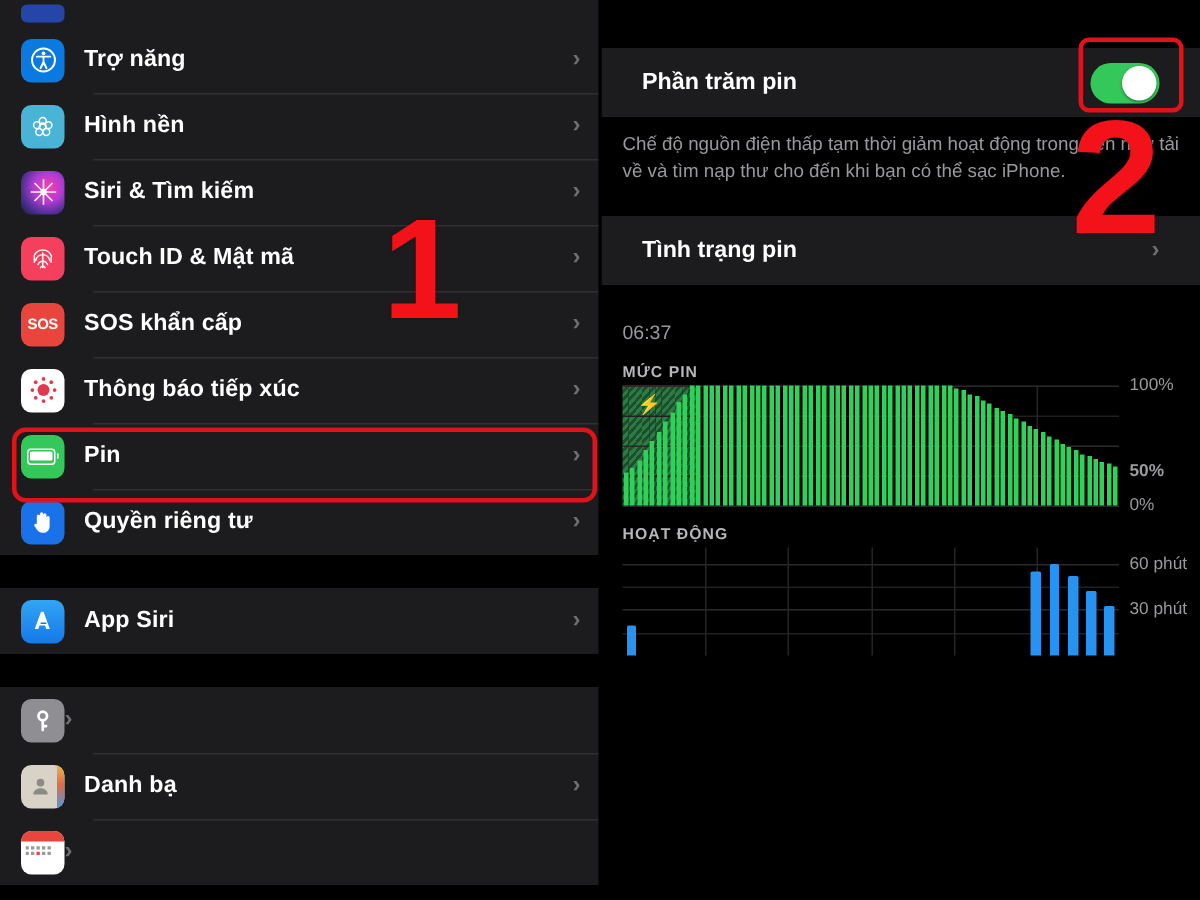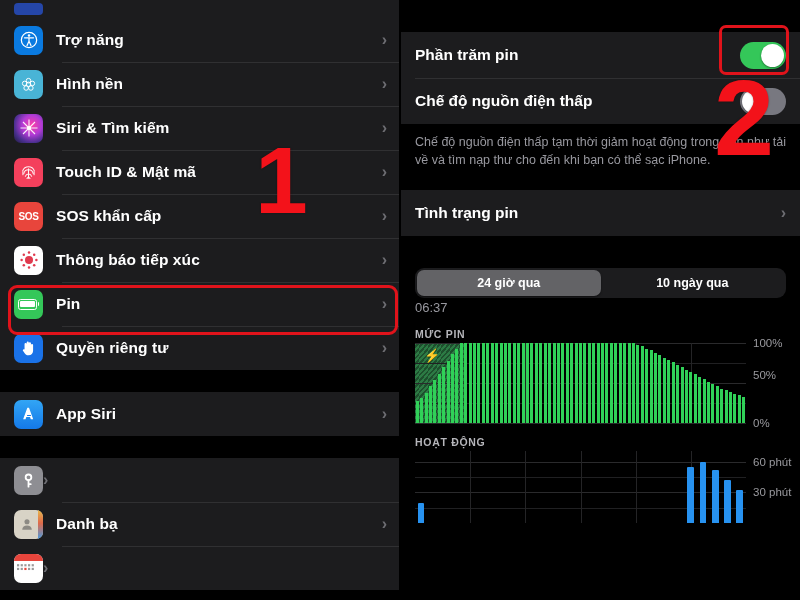--- a/index.html
+++ b/index.html
@@ -35,21 +35,21 @@
   .sos-t{color:#fff;font-size:10px;font-weight:800;letter-spacing:-.3px;}
 
   
   .batt-body{width:17px;height:9px;border:1.6px solid #fff;border-radius:2.6px;position:relative;}
   .batt-body::after{content:"";position:absolute;left:1.2px;top:1.2px;bottom:1.2px;right:1.2px;background:#fff;border-radius:1px;}
   .batt-cap{width:1.6px;height:4px;background:#fff;border-radius:0 1px 1px 0;margin-left:1px;}
   .batt-wrap{display:flex;align-items:center;}
 
   
   .r-gap{background:#000;}
-  .r-row{display:flex;align-items:center;justify-content:space-between;height:46px;padding:0 14px;background:#1c1c1e;position:relative;}
+  .r-row{display:flex;align-items:center;justify-content:space-between;height:46px;padding:0 27px;background:#1c1c1e;position:relative;}
   .r-row + .r-row::before{content:"";position:absolute;left:14px;right:0;top:0;height:1px;background:#303032;}
   .r-lbl{color:#fff;font-size:15.5px;font-weight:600;}
   .footnote{background:#000;color:#98989f;font-size:12.5px;line-height:1.45;padding:9px 14px 12px 14px;}
   .toggle{width:46px;height:27px;border-radius:14px;position:relative;flex:0 0 46px;}
   .toggle.on{background:#34c759;}
   .toggle.off{background:#787880;}
   .knob{position:absolute;top:2px;width:23px;height:23px;border-radius:50%;background:#fff;box-shadow:0 1px 2px rgba(0,0,0,.4);}
   .toggle.on .knob{right:2px;}
   .toggle.off .knob{left:2px;}
 
@@ -273,45 +273,33 @@
     <div class="r-gap" style="height:10px;"></div>
     <div class="r-gap" style="height:22px;"></div>
 
     <div>
       <div class="r-row">
         <div class="r-lbl">Phần trăm pin</div>
         <div class="toggle on">
             <div class="knob"></div>
           </div>
       </div>
-      <div class="r-row">
-        <div class="r-lbl">Chế độ nguồn điện thấp</div>
-        <div class="toggle off">
-            <div class="knob"></div>
-          </div>
-      </div>
     </div>
 
     <div class="footnote">Chế độ nguồn điện thấp tạm thời giảm hoạt động trong nền như tải về và tìm nạp thư cho đến khi bạn có thể sạc iPhone.</div>
 
     <div class="r-gap" style="height:9px;"></div>
 
     <div class="r-row">
       <div class="r-lbl">Tình trạng pin</div>
       <div class="chev" style="margin-right:0;">›</div>
     </div>
 
     <div class="r-gap" style="height:22px;"></div>
 
-    <div class="seg-wrap">
-      <div class="seg">
-        <div class="seg-item sel">24 giờ qua</div>
-        <div class="seg-item">10 ngày qua</div>
-      </div>
-    </div>
 
     <div class="charge-time">06:37</div>
 
     <div class="chart-head">MỨC PIN</div>
     <div class="chart-area" style="height:80px;">
       <div class="plot" id="plot-battery">
           <div class="bar hatch" style="left: 44.1333px; width: 4.41333px; height: 80px; z-index: 0;"></div>
           <div class="bar hatch" style="left: 39.72px; width: 4.41333px; height: 80px; z-index: 0;"></div>
           <div class="bar hatch" style="left: 35.3067px; width: 4.41333px; height: 80px; z-index: 0;"></div>
           <div class="bar hatch" style="left: 30.8933px; width: 4.41333px; height: 80px; z-index: 0;"></div>
@@ -404,21 +392,21 @@
           <div class="bar" style="left: 305.226px; width: 3.00107px; height: 34.4px; background: rgb(48, 209, 88);"></div>
           <div class="bar" style="left: 309.639px; width: 3.00107px; height: 32.8px; background: rgb(48, 209, 88);"></div>
           <div class="bar" style="left: 314.053px; width: 3.00107px; height: 31.2px; background: rgb(48, 209, 88);"></div>
           <div class="bar" style="left: 318.466px; width: 3.00107px; height: 29.6px; background: rgb(48, 209, 88);"></div>
           <div class="bar" style="left: 322.879px; width: 3.00107px; height: 28px; background: rgb(48, 209, 88);"></div>
           <div class="bar" style="left: 327.293px; width: 3.00107px; height: 26.4px; background: rgb(48, 209, 88);"></div>
           <div class="bolt" style="left: 9.70933px; top: 6px;">⚡</div>
         </div>
       <div class="axis" id="axis-battery">
           <span style="top: 0px;">100%</span>
-          <span style="top: 32px;">50%</span>
+          <span style="top: 57px; font-weight: bold;">50%</span>
           <span style="top: 80px;">0%</span>
         </div>
     </div>
 
     <div class="chart-head">HOẠT ĐỘNG</div>
     <div class="chart-area" style="height:72px;">
       <div class="plot" id="plot-activity">
           <div class="grid-l" style="top: 10.2857px;"></div>
           <div class="grid-l" style="top: 41.1429px;"></div>
           <div class="grid-l" style="top: 25.7143px; background: rgb(32, 32, 34);"></div>

